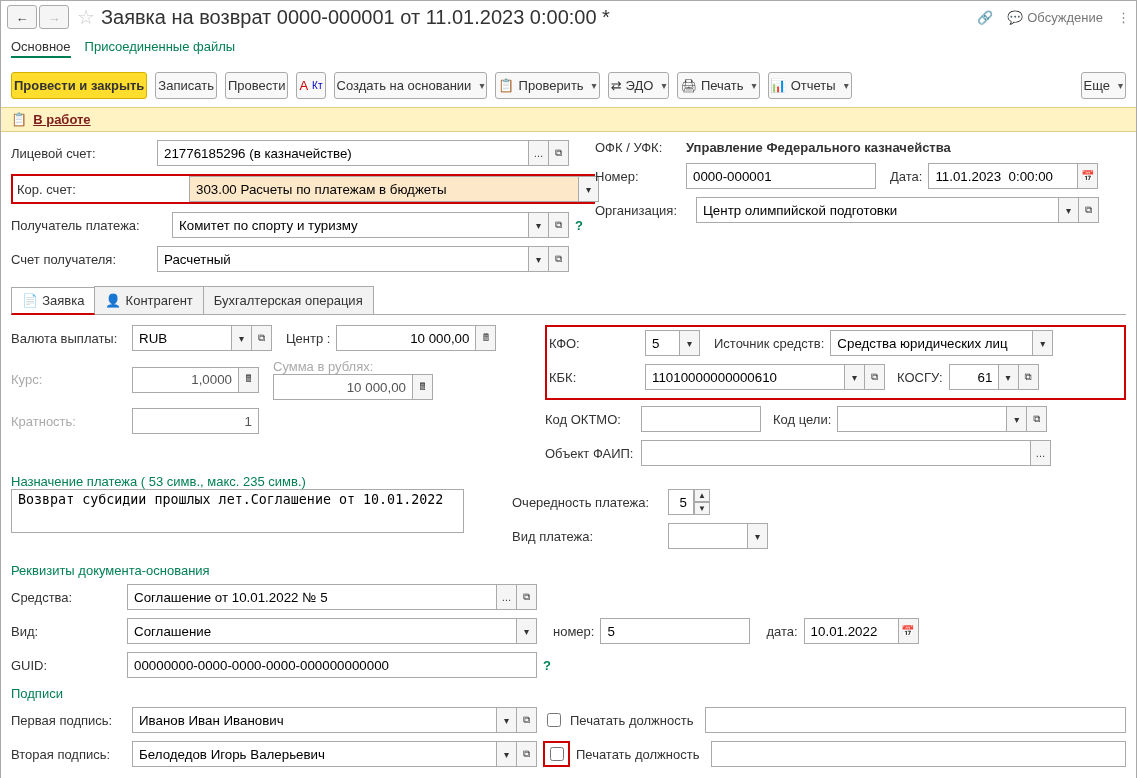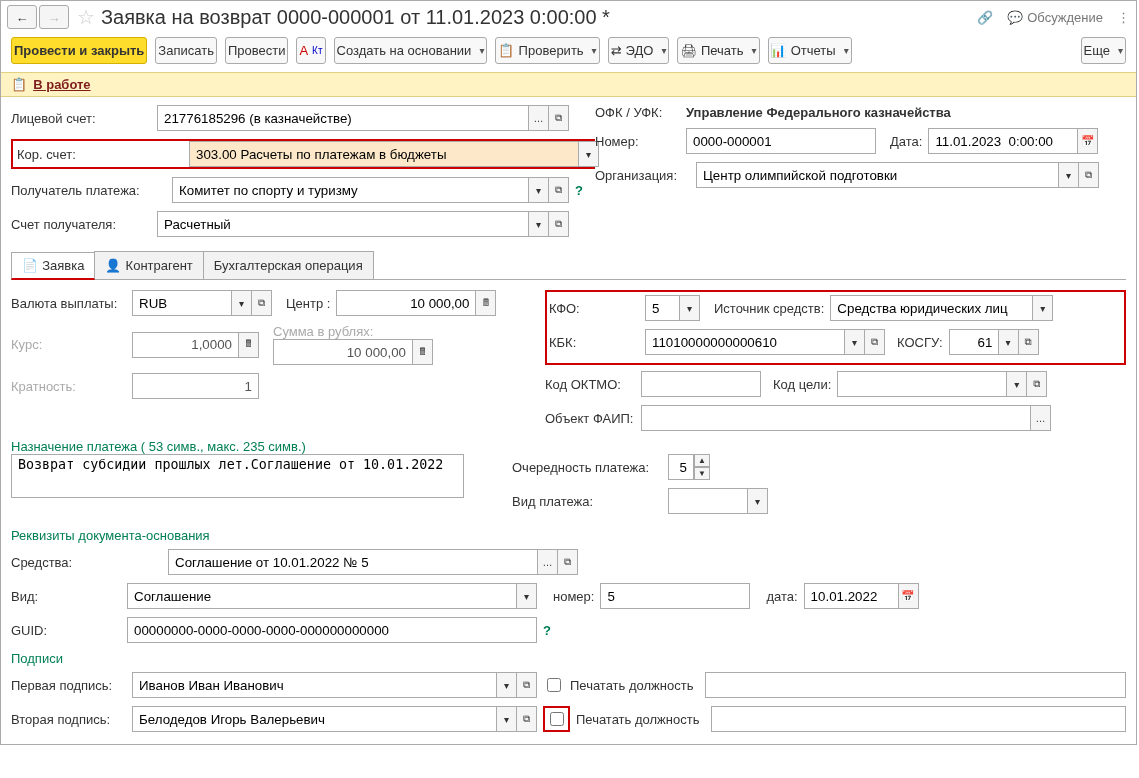--- a/index.html
+++ b/index.html
@@ -59,20 +59,24 @@
   <div class="navbtn disabled">→</div>
   <span class="star">☆</span>
   <span class="title">Заявка на возврат 0000-000001 от 11.01.2023 0:00:00 *</span>
   <div class="right-icons">
     <span class="ricon">🔗</span>
     <span class="ricon">💬 <span>Обсуждение</span></span>
     <span class="ricon">⋮</span>
   </div>
 </div>
 
+<div class="tabs-main">
+  <span class="tab active">Основное</span>
+  <span class="tab">Присоединенные файлы</span>
+</div>
 
 <div class="toolbar">
   <span class="btn yellow">Провести и закрыть</span>
   <span class="btn">Записать</span>
   <span class="btn">Провести</span>
   <span class="btn">
         <span style="color:#c00">А</span>
         <span style="color:#00c;font-size:10px">Кт</span>
       </span>
   <span class="btn dd">Создать на основании</span>
@@ -282,21 +286,21 @@
               <div class="dd-btn">▾</div>
             </div>
       </div>
     </div>
   </div>
 
   <div class="sec-title">Реквизиты документа-основания</div>
   <div class="row">
     <span class="lbl" style="min-width:110px">Средства:</span>
     <div class="field-group">
-          <input class="inp" style="width: 370px; margin-left: 41px;" value="Соглашение от 10.01.2022 № 5">
+          <input class="inp" style="width: 370px;" value="Соглашение от 10.01.2022 № 5">
           <div class="dd-btn">…</div>
           <div class="pop-btn">⧉</div>
         </div>
   </div>
   <div class="row">
     <span class="lbl" style="min-width:110px">Вид:</span>
     <div class="field-group">
           <input class="inp" style="width: 390px;" value="Соглашение">
           <div class="dd-btn">▾</div>
         </div>

